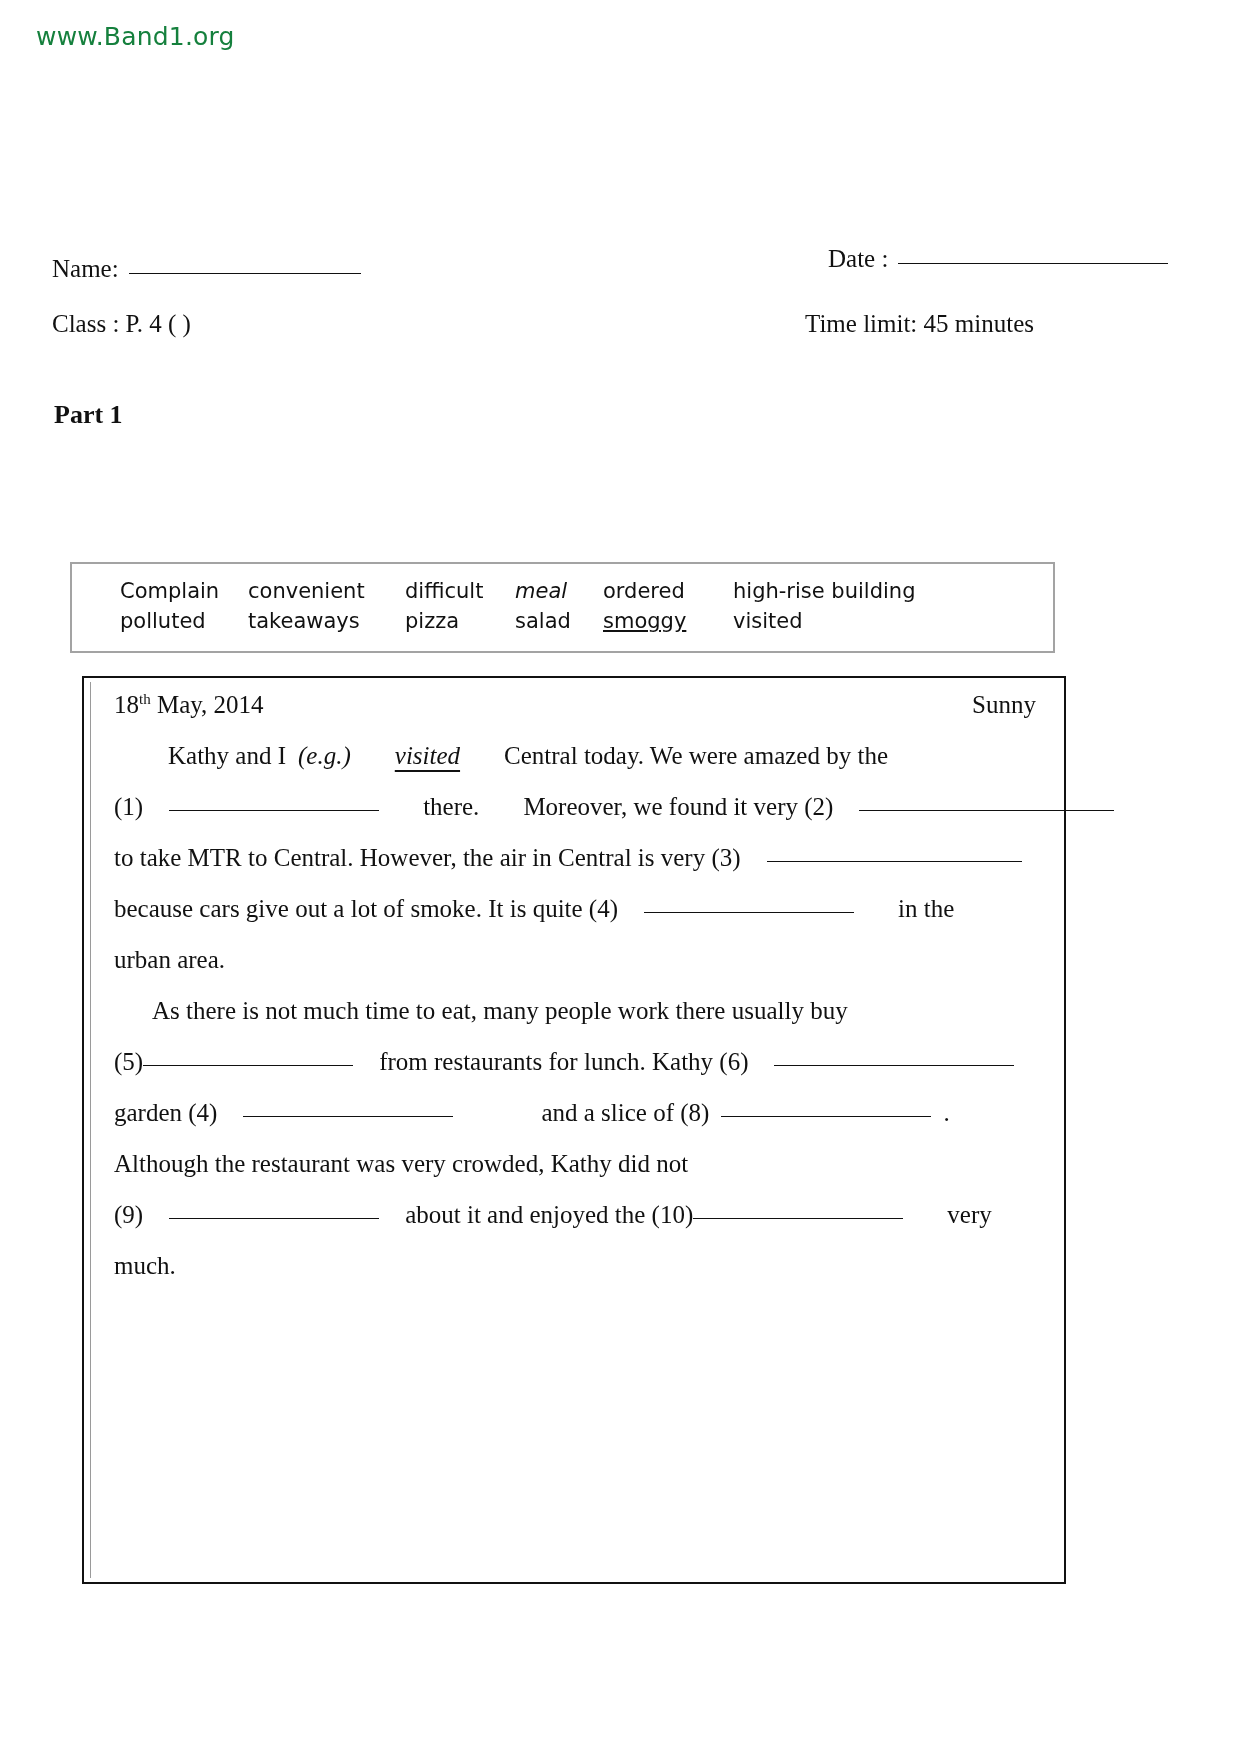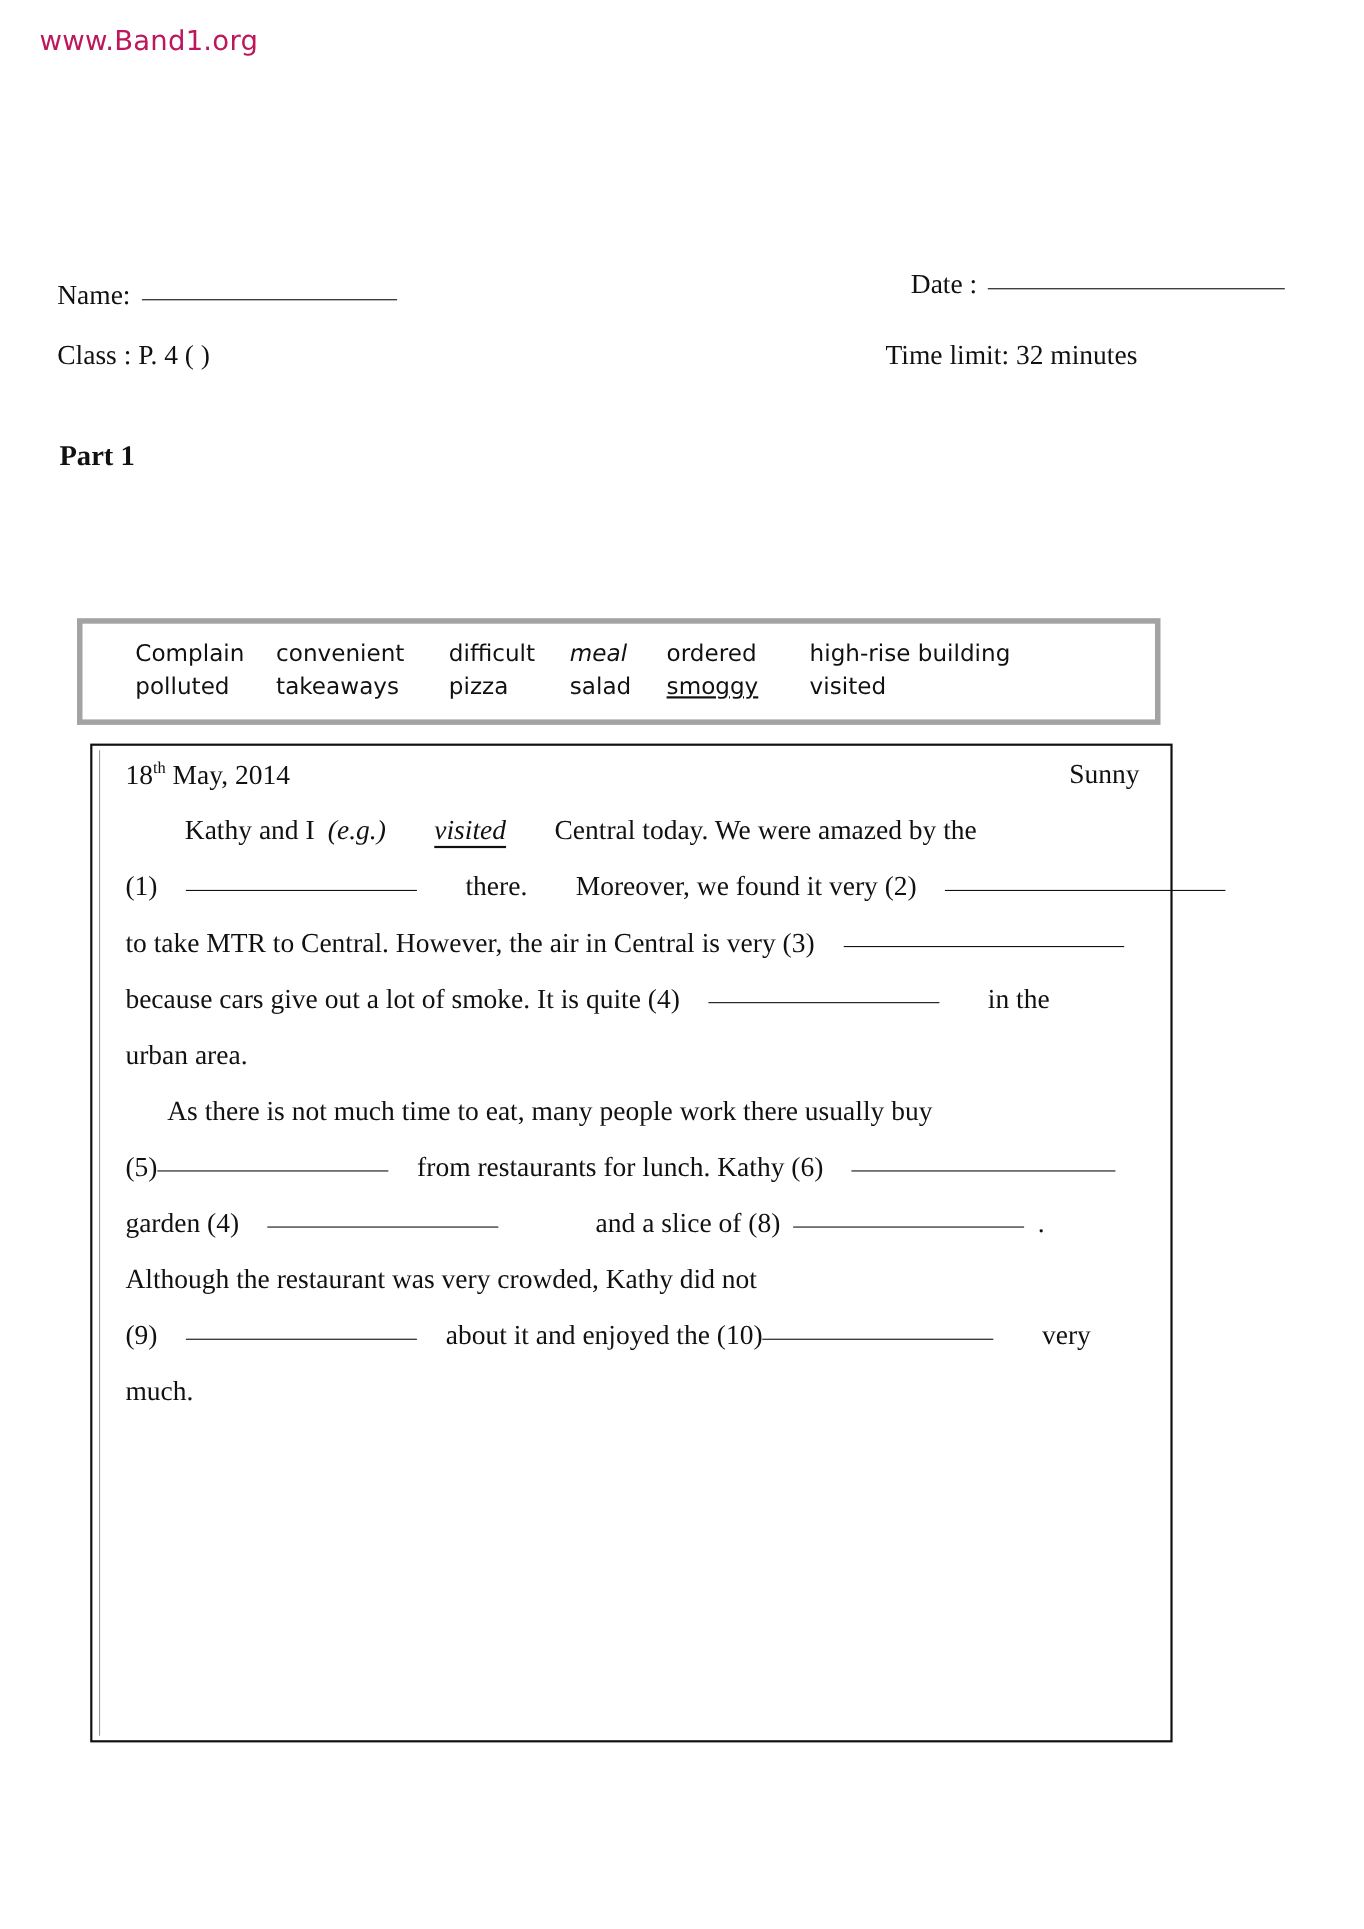--- a/index.html
+++ b/index.html
@@ -20,21 +20,21 @@
     inset: 0;
   }
 
   
   .site-url {
     position: absolute;
     left: 36px;
     top: 22px;
     font-family: "DejaVu Sans", sans-serif;
     font-size: 25px;
-    color: #be185d;
+    color: #15803d;
     letter-spacing: 0.2px;
   }
 
   
   .exam-title {
     position: absolute;
     left: 0;
     right: 0;
     top: 160px;
     text-align: center;
@@ -84,21 +84,21 @@
     line-height: 1.55;
   }
   .instructions u { text-decoration: underline; font-weight: bold; }
 
   
   .word-bank {
     position: absolute;
     left: 70px;
     top: 562px;
     width: 985px;
-    border: 5px solid #a3a3a3;
+    border: 2px solid #a3a3a3;
     padding: 12px 18px 14px 48px;
     box-sizing: border-box;
     font-family: "DejaVu Sans", sans-serif;
     font-size: 21px;
     line-height: 1.45;
   }
   .word-bank .wb-row {
     display: flex;
     white-space: nowrap;
   }
@@ -192,21 +192,21 @@
   <div class="field-row name-field">
     <span>Name:</span><span class="rule name"></span>
   </div>
   <div class="field-row class-field">
     <span>Class : P. 4 (        )</span>
   </div>
   <div class="field-row date-field">
     <span>Date :</span><span class="rule date"></span>
   </div>
   <div class="field-row time-field">
-    <span>Time limit: 32 minutes</span>
+    <span>Time limit: 45 minutes</span>
   </div>
 
   <div class="part-heading">Part 1</div>
 
 
   <div class="word-bank">
     <div class="wb-row wb-row1">
       <span class="wb-w">Complain</span>
       <span class="wb-w">convenient</span>
       <span class="wb-w">difficult</span>

